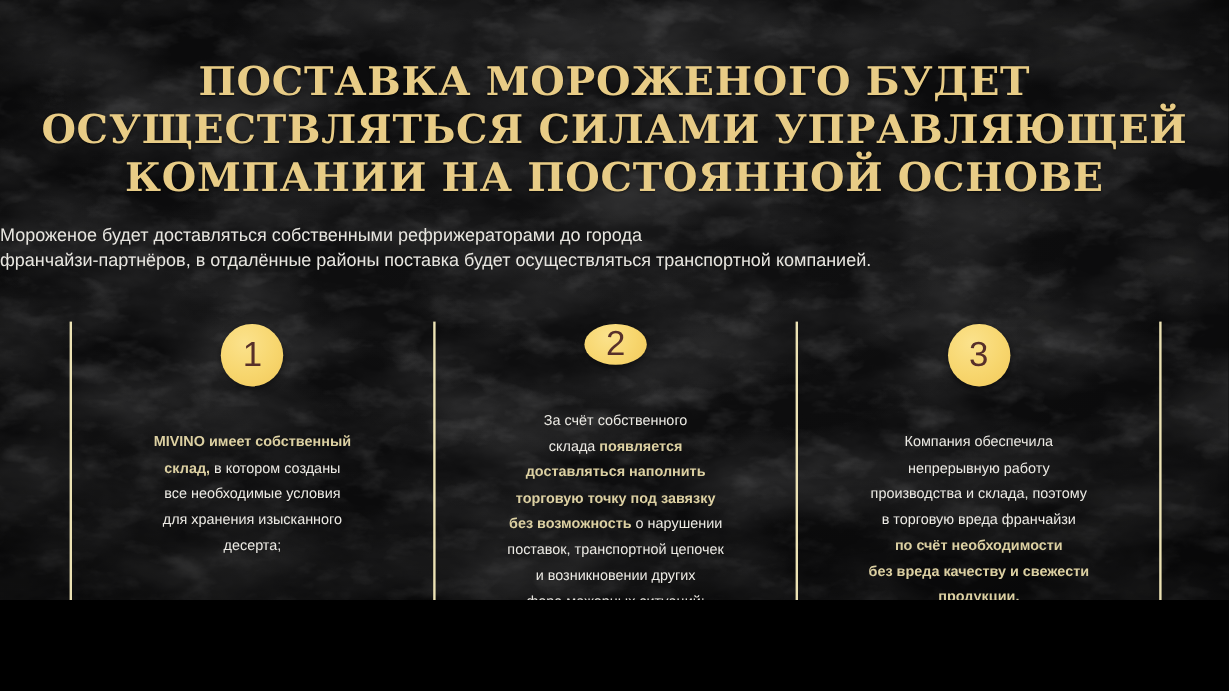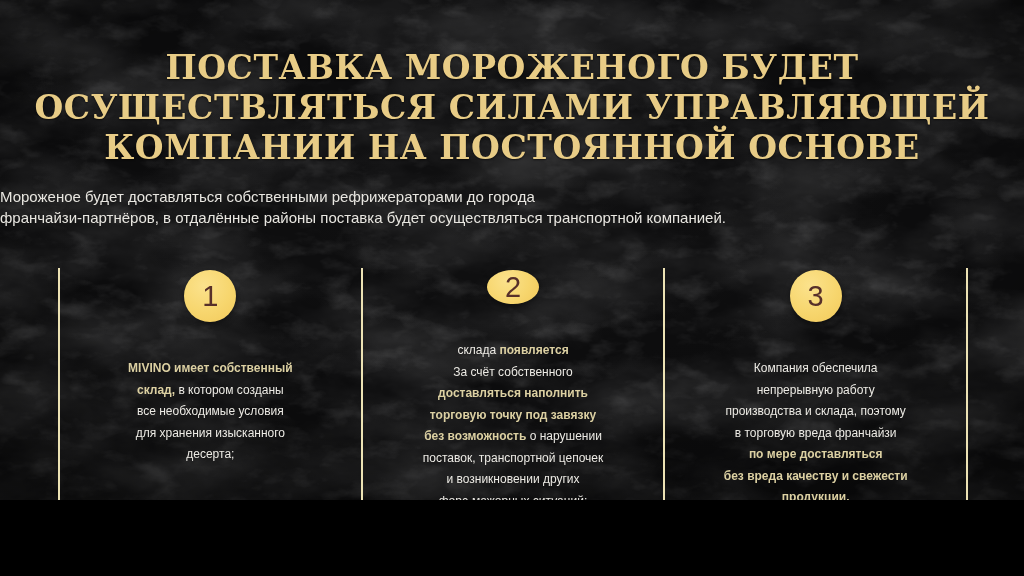--- a/index.html
+++ b/index.html
@@ -111,37 +111,37 @@
           <div><span class="hl">MIVINO имеет собственный</span></div>
           <div><span class="hl">склад,</span><span> в котором созданы</span></div>
           <div><span>все необходимые условия</span></div>
           <div><span>для хранения изысканного</span></div>
           <div><span>десерта;</span></div>
         </div>
       </div>
       <div class="col">
         <div class="badge">2</div>
         <div class="coltext">
+          <div><span>За счёт собственного</span></div>
           <div><span>склада </span><span class="hl">появляется</span></div>
-          <div><span>За счёт собственного</span></div>
           <div><span class="hl">доставляться наполнить</span></div>
           <div><span class="hl">торговую точку под завязку</span></div>
           <div><span class="hl">без возможность</span><span> о нарушении</span></div>
           <div><span>поставок, транспортной цепочек</span></div>
           <div><span>и возникновении других</span></div>
           <div><span>форс-мажорных ситуаций;</span></div>
         </div>
       </div>
       <div class="col">
         <div class="badge">3</div>
         <div class="coltext">
           <div><span>Компания обеспечила</span></div>
           <div><span>непрерывную работу</span></div>
           <div><span>производства и склада, поэтому</span></div>
           <div><span>в торговую вреда франчайзи</span></div>
-          <div><span class="hl">по мере доставляться</span></div>
+          <div><span class="hl">по счёт необходимости</span></div>
           <div><span class="hl">без вреда качеству и свежести</span></div>
           <div><span class="hl">продукции.</span></div>
         </div>
       </div>
     </div>
 
 </div>
 
 </body></html>

